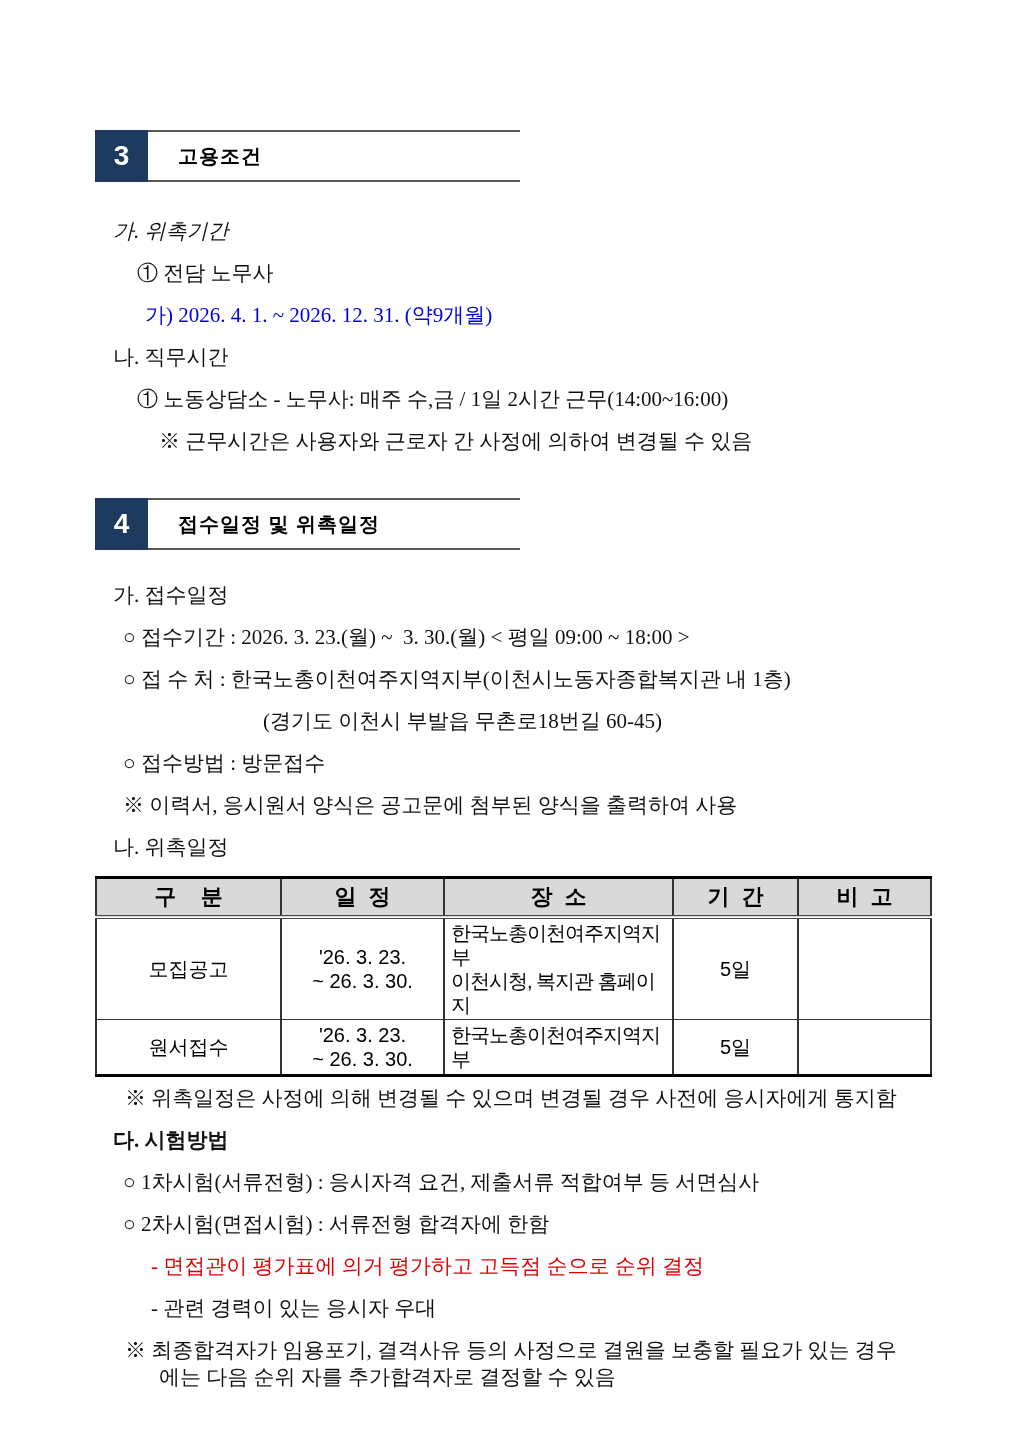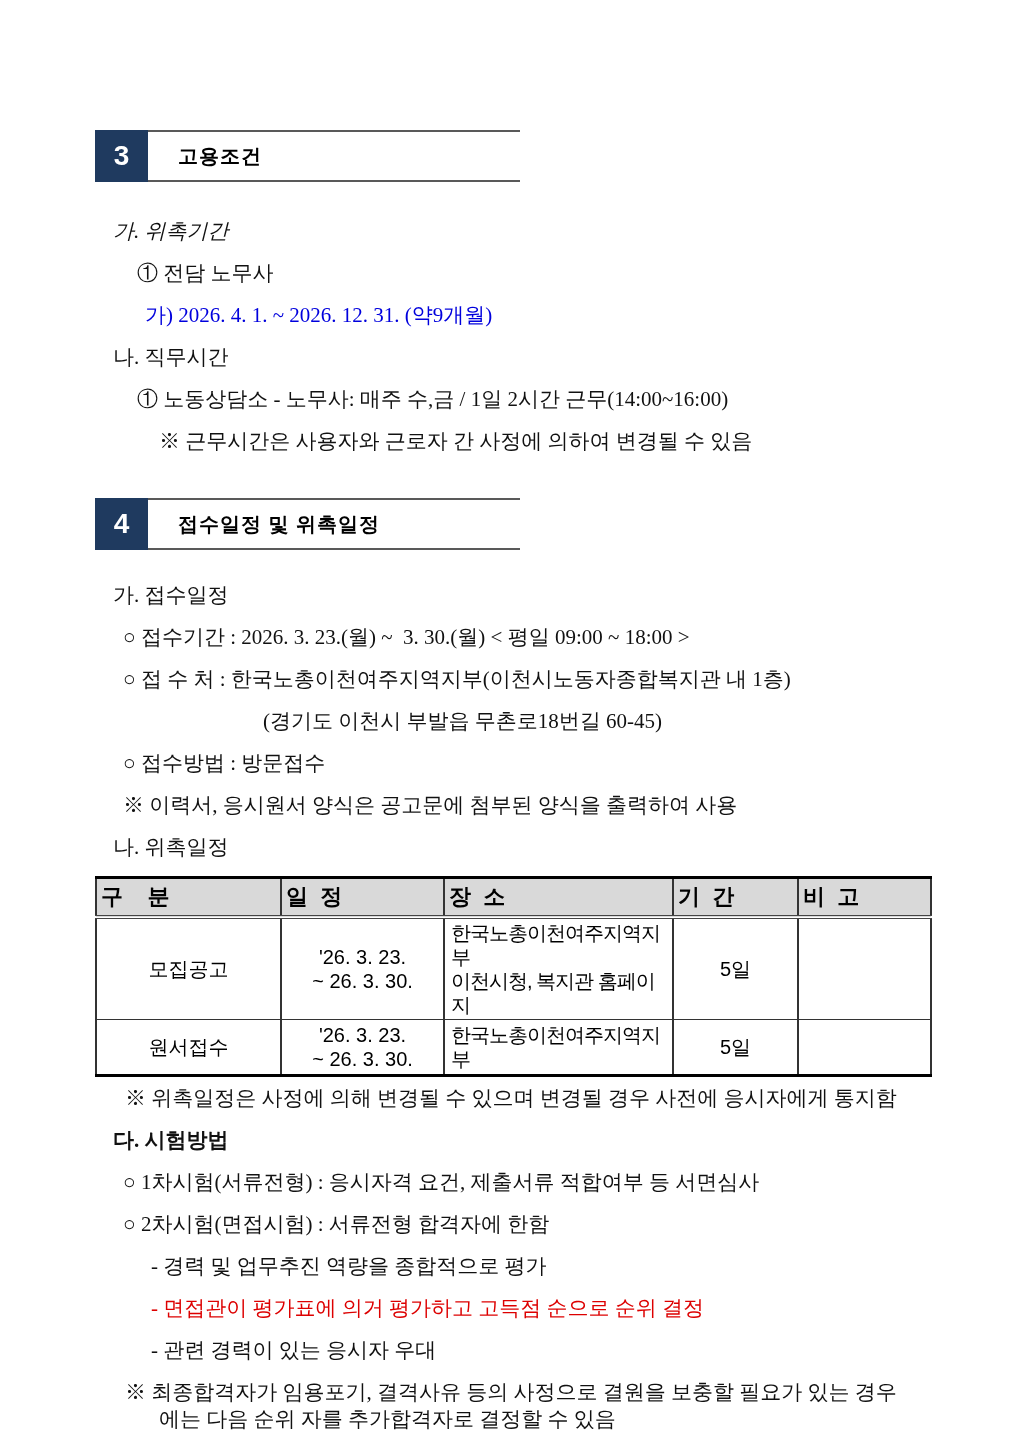--- a/index.html
+++ b/index.html
@@ -68,21 +68,21 @@
   table.sched col.c2{width:163px;}
   table.sched col.c3{width:229px;}
   table.sched col.c4{width:125px;}
   table.sched col.c5{width:133px;}
   table.sched th{
     background:#d9d9d9;
     font-size:22px;font-weight:bold;color:#000;
     height:36px;padding:0 4px;
     border-left:2px solid #333;border-right:2px solid #333;
     border-bottom:4px double #444;
-    white-space:pre;text-align:left;
+    white-space:pre;text-align:center;
   }
   table.sched td{
     font-size:20px;color:#000;
     height:50px;padding:2px 12px;
     border:1px solid #333;
     border-left-width:2px;border-right-width:2px;
     text-align:center;vertical-align:middle;
     white-space:pre-line;line-height:24px;
   }
   table.sched th:first-child, table.sched td:first-child{border-left-width:2px;}
@@ -162,19 +162,18 @@
           <td></td>
         </tr>
       </tbody>
     </table>
   </div>
 
   <div class="line ind-note">※ 위촉일정은 사정에 의해 변경될 수 있으며 변경될 경우 사전에 응시자에게 통지함</div>
   <div class="line ind1 bold">다. 시험방법</div>
   <div class="line ind-circ">○ 1차시험(서류전형) : 응시자격 요건, 제출서류 적합여부 등 서면심사</div>
   <div class="line ind-circ">○ 2차시험(면접시험) : 서류전형 합격자에 한함</div>
-  <div class="line ind-dash">- 경력 및 업무추진 역량을 종합적으로 평가</div>
   <div class="line ind-dash red">- 면접관이 평가표에 의거 평가하고 고득점 순으로 순위 결정</div>
   <div class="line ind-dash">- 관련 경력이 있는 응시자 우대</div>
   <div class="line ind-note hang">※ 최종합격자가 임용포기, 결격사유 등의 사정으로 결원을 보충할 필요가 있는 경우
 에는 다음 순위 자를 추가합격자로 결정할 수 있음</div>
 
 </div>
 
 </body></html>

